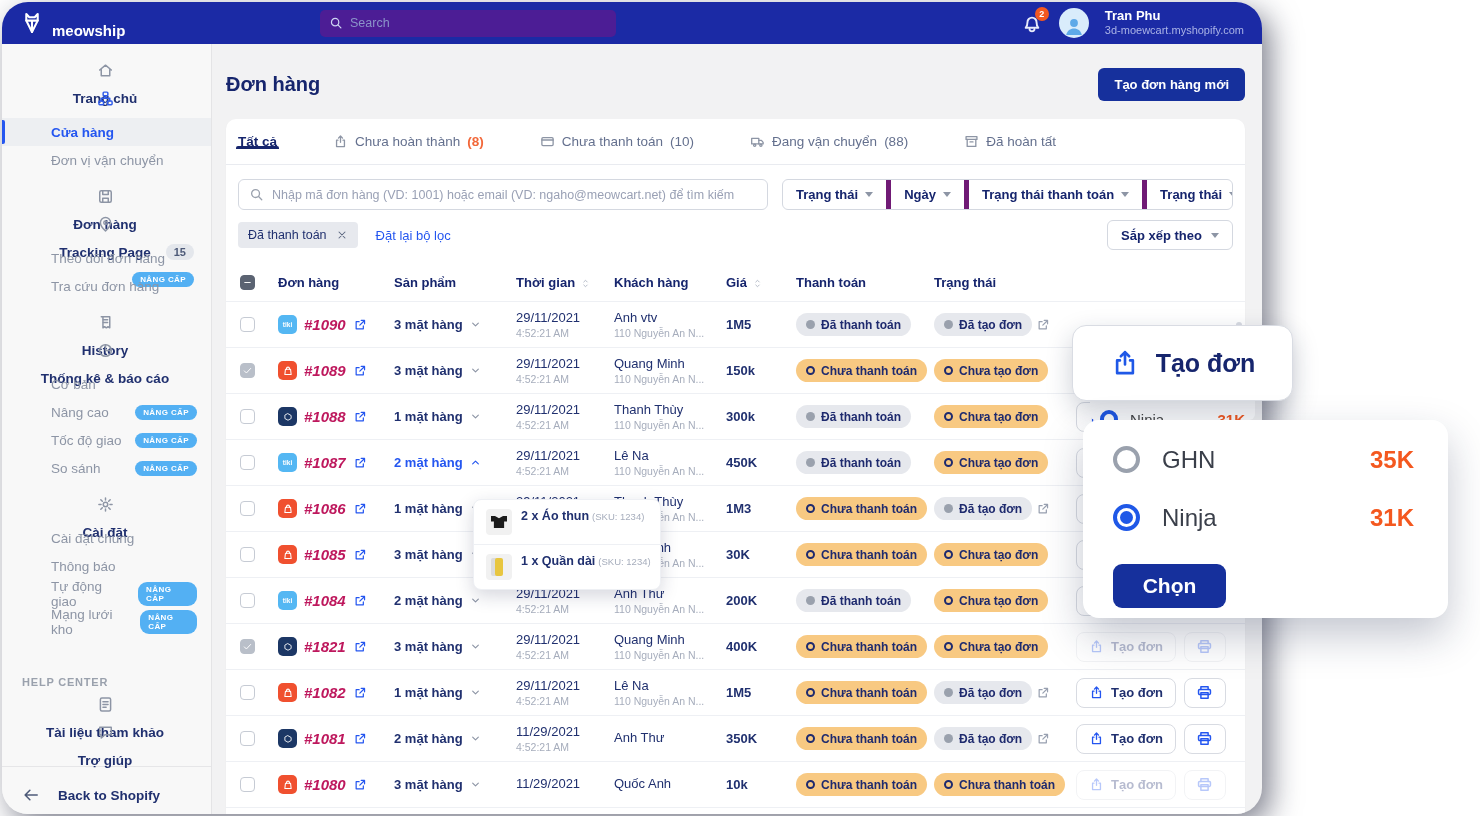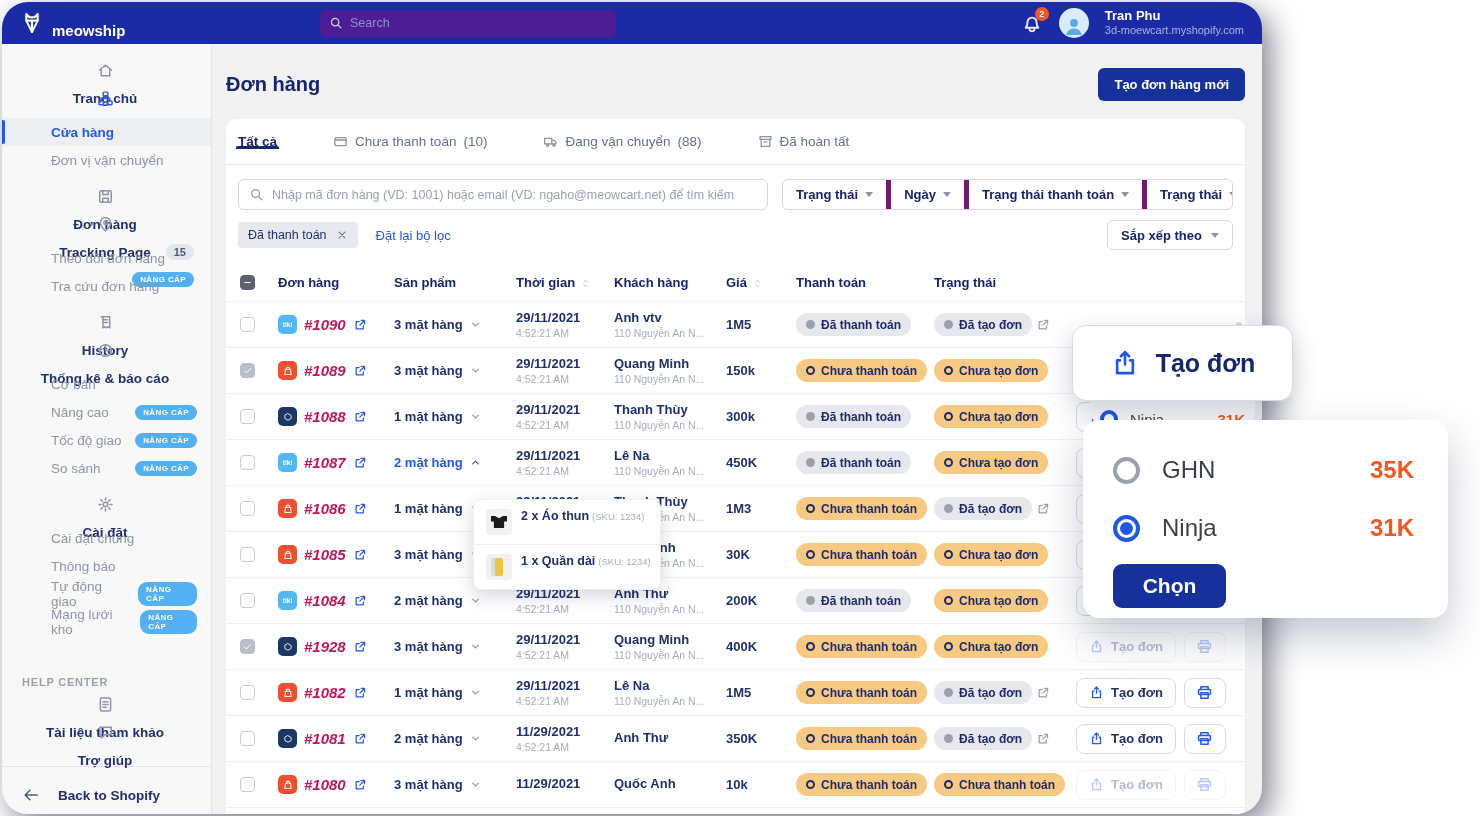--- a/index.html
+++ b/index.html
@@ -114,21 +114,21 @@
 
   .c-order { display:flex; align-items:center; gap:7px; }
   .order-id { color:#be185d; font-size:15px; font-weight:bold; text-decoration:none; cursor:pointer;font-style:italic; }
   .ext-ic { width:14px; height:14px; color:#2456f0; cursor:pointer; }
   .ext-ic svg { width:100%; height:100%; }
   .c-prod { display:flex; align-items:center; gap:6px; font-size:13px; font-weight:bold; color:#20306f; cursor:pointer; }
   .c-prod .chev { width:13px; height:13px; color:#8d95a5; }
   .c-prod .chev svg { width:100%; height:100%; }
   .c-prod.expanded { color:#2456f0; }
   .c-prod.expanded .chev { color:#2456f0; }
-  .two-line b { display:block; font-size:13px; color:#20306f; font-weight:bold; }
+  .two-line b { display:block; font-size:13px; color:#20306f; font-weight:normal; }
   .two-line small { display:block; font-size:10.5px; color:#a6adbc; margin-top:2px; }
   .c-price { font-size:13px; font-weight:bold; color:#20306f; }
 
   .pill { height:23px; border-radius:12px; display:inline-flex; align-items:center; gap:6px; padding:0 10px; font-size:12px; font-weight:bold; color:#1e2a6e; white-space:nowrap; }
   .pill.orange { background:#f8c982; }
   .pill.gray { background:#e6e8ed; }
   .pill .ring { width:9px; height:9px; border:2px solid #1e2a6e; border-radius:50%; }
   .pill .dot { width:9px; height:9px; background:#9aa1ad; border-radius:50%; }
   .c-status { display:flex; align-items:center; gap:4px; }
   .c-status .ext-gray { width:14px; height:14px; color:#98a0b0; cursor:pointer; }
@@ -159,21 +159,21 @@
   .peek-radio { width:18px; height:18px; border:4px solid #1f58e7; border-radius:50%; flex:0 0 auto; }
   .peek-name { font-size:15px; color:#444; }
   .peek-price { margin-left:auto; font-size:15px; font-weight:bold; color:#f4581f; }
 
   .create-pop { position:absolute; left:1072px; top:325px; width:221px; height:76px; background:#fff; border:1px solid #d9dce3; border-radius:14px; box-shadow:0 10px 26px rgba(25,35,70,.22); display:flex; align-items:center; justify-content:center; gap:16px; z-index:60; cursor:pointer; }
   .create-pop .cicon { width:30px; height:30px; color:#1f58e7; }
   .create-pop .cicon svg { width:100%; height:100%; }
   .create-pop .clabel { font-size:25px; font-weight:bold; color:#16256d; }
 
   .ship-pop { position:absolute; left:1083px; top:420px; width:365px; height:198px; background:#fff; border-radius:16px; box-shadow:0 18px 40px rgba(25,35,70,.25); z-index:70; padding:26px 34px 0 30px; }
-  .ship-row { display:flex; align-items:flex-end; gap:22px; height:38px; margin-bottom:20px; cursor:pointer; }
+  .ship-row { display:flex; align-items:flex-start; gap:22px; height:38px; margin-bottom:20px; cursor:pointer; }
   .radio { width:27px; height:27px; border-radius:50%; border:4px solid #9aa1ad; flex:0 0 auto; background:#fff; }
   .radio.sel { border-color:#1f58e7; display:flex; align-items:center; justify-content:center; }
   .radio.sel::after { content:""; width:13px; height:13px; background:#1f58e7; border-radius:50%; }
   .ship-name { font-size:24px; color:#3a3f4a; }
   .ship-price { margin-left:auto; font-size:24px; font-weight:bold; color:#f4581f; }
   .btn-chon { background:#16309c; color:#fff; border:none; border-radius:9px; height:44px; width:113px; font-size:21px; font-weight:bold; cursor:pointer; font-family:"Liberation Sans",sans-serif; margin-top:2px; }
 </style>
 </head>
 <body>
 
@@ -342,20 +342,27 @@
     <div class="main">
       <div class="page-head">
         <div class="page-title">Đơn hàng</div>
         <button class="btn-primary">Tạo đơn hàng mới</button>
       </div>
 
       <div class="card">
         <div class="tabs" id="tabs">
             <div class="tab active">
               <span>Tất cả</span>
+            </div>
+            <div class="tab">
+              <span class="ticon"><svg viewBox="0 0 16 16" fill="none" stroke="currentColor" stroke-width="1.4" stroke-linecap="round" stroke-linejoin="round">
+                  <path d="M5.3 6.6H3.8v6.8h8.4V6.6h-1.5M8 2.2v6.6M5.8 4.4 8 2.2l2.2 2.2"></path>
+                </svg></span>
+              <span>Chưa hoàn thành</span>
+              <span class="tcount orange">(8)</span>
             </div>
             <div class="tab">
               <span class="ticon"><svg viewBox="0 0 16 16" fill="none" stroke="currentColor" stroke-width="1.4" stroke-linecap="round" stroke-linejoin="round">
                   <rect x="2" y="3.8" width="12" height="8.6" rx="1.2"></rect>
                   <path d="M2 6.4h12"></path>
                 </svg></span>
               <span>Chưa thanh toán</span>
               <span class="tcount">(10)</span>
             </div>
             <div class="tab">
@@ -812,21 +819,21 @@
                   <svg viewBox="0 0 16 16" fill="none" stroke="currentColor" stroke-width="1.4" stroke-linecap="round" stroke-linejoin="round">
                     <path d="M3.4 8.6 6.4 11.6 12.6 5"></path>
                   </svg>
                 </span>
                 <span class="c-order">
                   <span class="mp mp-lazada">
                     <svg viewBox="0 0 16 16" fill="none" stroke="currentColor" stroke-width="1.4" stroke-linecap="round" stroke-linejoin="round">
                       <path d="M8 2.8 13 5.6v4.8L8 13.2 3 10.4V5.6Z"></path>
                     </svg>
                   </span>
-                  <a class="order-id">#1928</a>
+                  <a class="order-id">#1821</a>
                   <span class="ext-ic"><svg viewBox="0 0 16 16" fill="none" stroke="currentColor" stroke-width="1.4" stroke-linecap="round" stroke-linejoin="round">
                       <path d="M7 4.2H3.6v8.2h8.2V9M9.4 2.8h3.8v3.8M12.9 3.1 7.8 8.2"></path>
                     </svg></span>
                 </span>
                 <span class="c-prod">
                   <span>3 mặt hàng</span>
                   <span class="chev"><svg viewBox="0 0 16 16" fill="none" stroke="currentColor" stroke-width="1.4" stroke-linecap="round" stroke-linejoin="round">
                       <path d="M4.5 6.2 8 9.7l3.5-3.5"></path>
                     </svg></span>
                 </span>

